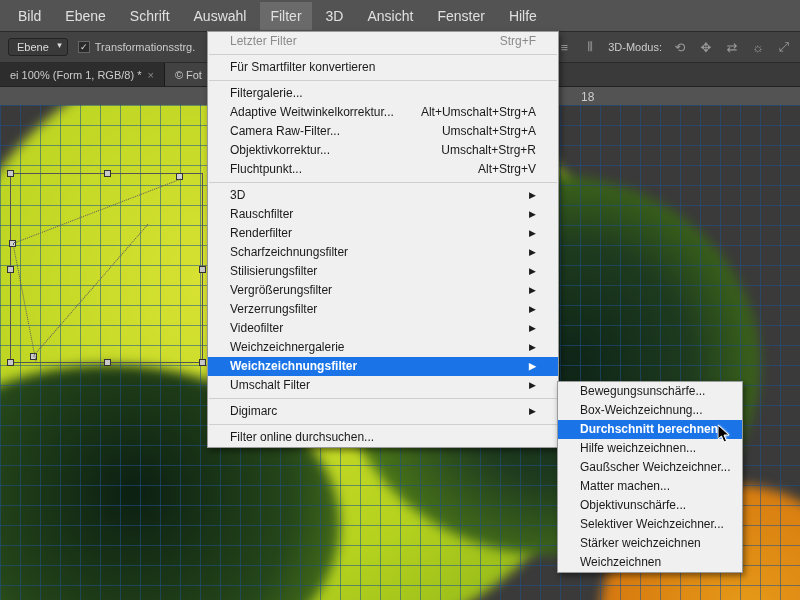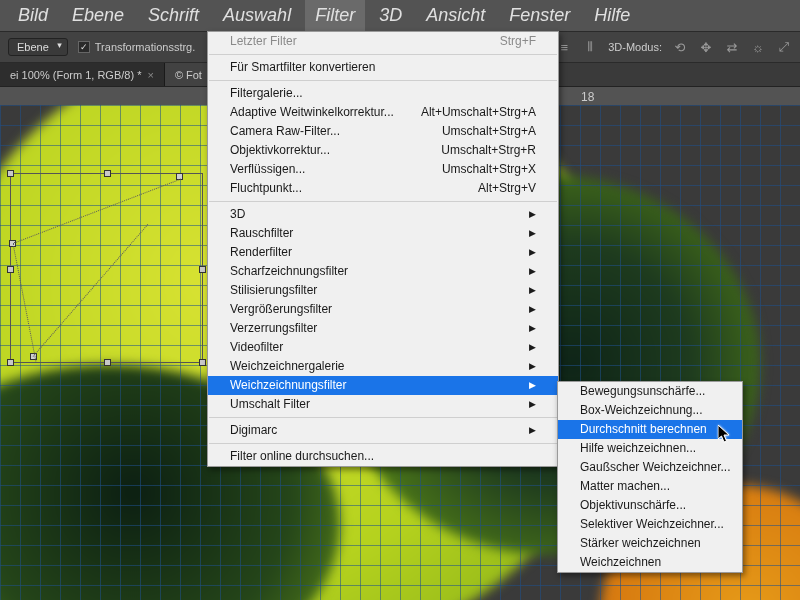--- a/index.html
+++ b/index.html
@@ -1,18 +1,18 @@
 <!DOCTYPE html>
 <html><head>
 <meta charset="utf-8">
 <style>
 * { margin: 0; padding: 0; box-sizing: border-box; font-family: "Segoe UI", Tahoma, sans-serif; }
 body { width: 800px; height: 600px; overflow: hidden; background: #3a3a3a; position: relative; }
 .menubar { height: 31px; background: #535353; display: flex; align-items: center; padding: 0 8px; gap: 4px; }
-.menubar-item { color: #e0e0e0; font-size: 18px; padding: 6px 10px; cursor: pointer; font-style: italic; }
+.menubar-item { color: #e0e0e0; font-size: 14px; padding: 6px 10px; cursor: pointer; }
 .menubar-item.active { background: #6a6a6a; }
 .toolbar { height: 32px; background: #424242; border-top: 1px solid #2a2a2a; border-bottom: 1px solid #2a2a2a; display: flex; align-items: center; padding: 0 8px; gap: 10px; }
 .dropdown { background: #3a3a3a; border: 1px solid #222; color: #ddd; font-size: 11px; padding: 2px 18px 2px 8px; border-radius: 3px; position: relative; }
 .dropdown::after { content: "▾"; position: absolute; right: 5px; top: 1px; font-size: 9px; }
 .checkbox { width: 12px; height: 12px; background: #2a2a2a; border: 1px solid #666; display: inline-flex; align-items: center; justify-content: center; color: #ddd; font-size: 9px; }
 .toolbar-label { color: #ccc; font-size: 11px; }
 .toolbar-right { margin-left: auto; display: flex; align-items: center; gap: 10px; }
 .toolbar-icon { width: 16px; height: 16px; color: #999; display:flex; align-items:center; justify-content:center; font-size:13px;}
 .tabbar { height: 24px; background: #3a3a3a; display: flex; align-items: stretch; border-bottom: 1px solid #222; }
 .tab { background: #2d2d2d; color: #ccc; font-size: 11px; padding: 4px 10px; border-right: 1px solid #1a1a1a; display: flex; align-items: center; gap: 6px; }
@@ -28,21 +28,21 @@
 .b3 { width: 460px; height: 320px; left: -120px; top: 260px; background: radial-gradient(circle at 55% 40%, #0c1f12 0%, #254619 50%, #6a9a1a 90%); }
 .b4 { width: 270px; height: 260px; left: 600px; top: 380px; background: radial-gradient(circle at 55% 50%, #e69b18 0%, #d77a10 70%); }
 .grid-overlay { position: absolute; inset: 0; background-image: linear-gradient(to right, rgba(30,80,140,.55) 1px, transparent 1px), linear-gradient(to bottom, rgba(30,80,140,.55) 1px, transparent 1px); background-size: 20px 20px; pointer-events: none;}
 .sel-box { position: absolute; border: 1px solid #555; }
 .handle { position: absolute; width: 7px; height: 7px; background: #c8c8c8; border: 1px solid #333; }
 .path-line { position: absolute; border-top: 1px dotted #5c5c5c; transform-origin: left center; }
 .anchor { position:absolute; width:7px;height:7px;background:#cfcfcf;border:1px solid #333;}
 .menu { position: absolute; background: #f0f0f0; border: 1px solid #9a9a9a; box-shadow: 2px 3px 6px rgba(0,0,0,.45); font-size: 12px; color: #1a1a1a; }
 .menu-item { display: flex; justify-content: space-between; align-items: center; padding: 2px 22px 3px 22px; white-space: nowrap; gap: 24px; }
 .menu-item.disabled { color: #8a8a8a; }
-.menu-item.highlight { background: #1a74e8; color: #fff; }
+.menu-item.highlight { background: #1a74e8; color: #fff; font-weight: bold; }
 .menu-sep { height: 1px; background: #cfcfcf; margin: 3px 1px; }
 .submenu-arrow { font-size: 9px; margin-left: auto; padding-left: 30px; }
 .cursor { position: absolute; width: 14px; height: 18px; z-index: 200; }
 .cursor svg { filter: drop-shadow(0 0 1px #fff); }
 </style>
 </head>
 <body>
 
 <div class="menubar" id="menubar">
     <div class="menubar-item">Bild</div>
@@ -136,24 +136,20 @@
     </div>
     <div class="menu-item">
       <span>Camera Raw-Filter...</span>
       <span>Umschalt+Strg+A</span>
     </div>
     <div class="menu-item">
       <span>Objektivkorrektur...</span>
       <span>Umschalt+Strg+R</span>
     </div>
     <div class="menu-item">
-      <span>Verflüssigen...</span>
-      <span>Umschalt+Strg+X</span>
-    </div>
-    <div class="menu-item">
       <span>Fluchtpunkt...</span>
       <span>Alt+Strg+V</span>
     </div>
     <div class="menu-sep"></div>
     <div class="menu-item">
       <span>3D</span>
       <span class="submenu-arrow">▶</span>
     </div>
     <div class="menu-item">
       <span>Rauschfilter</span>

